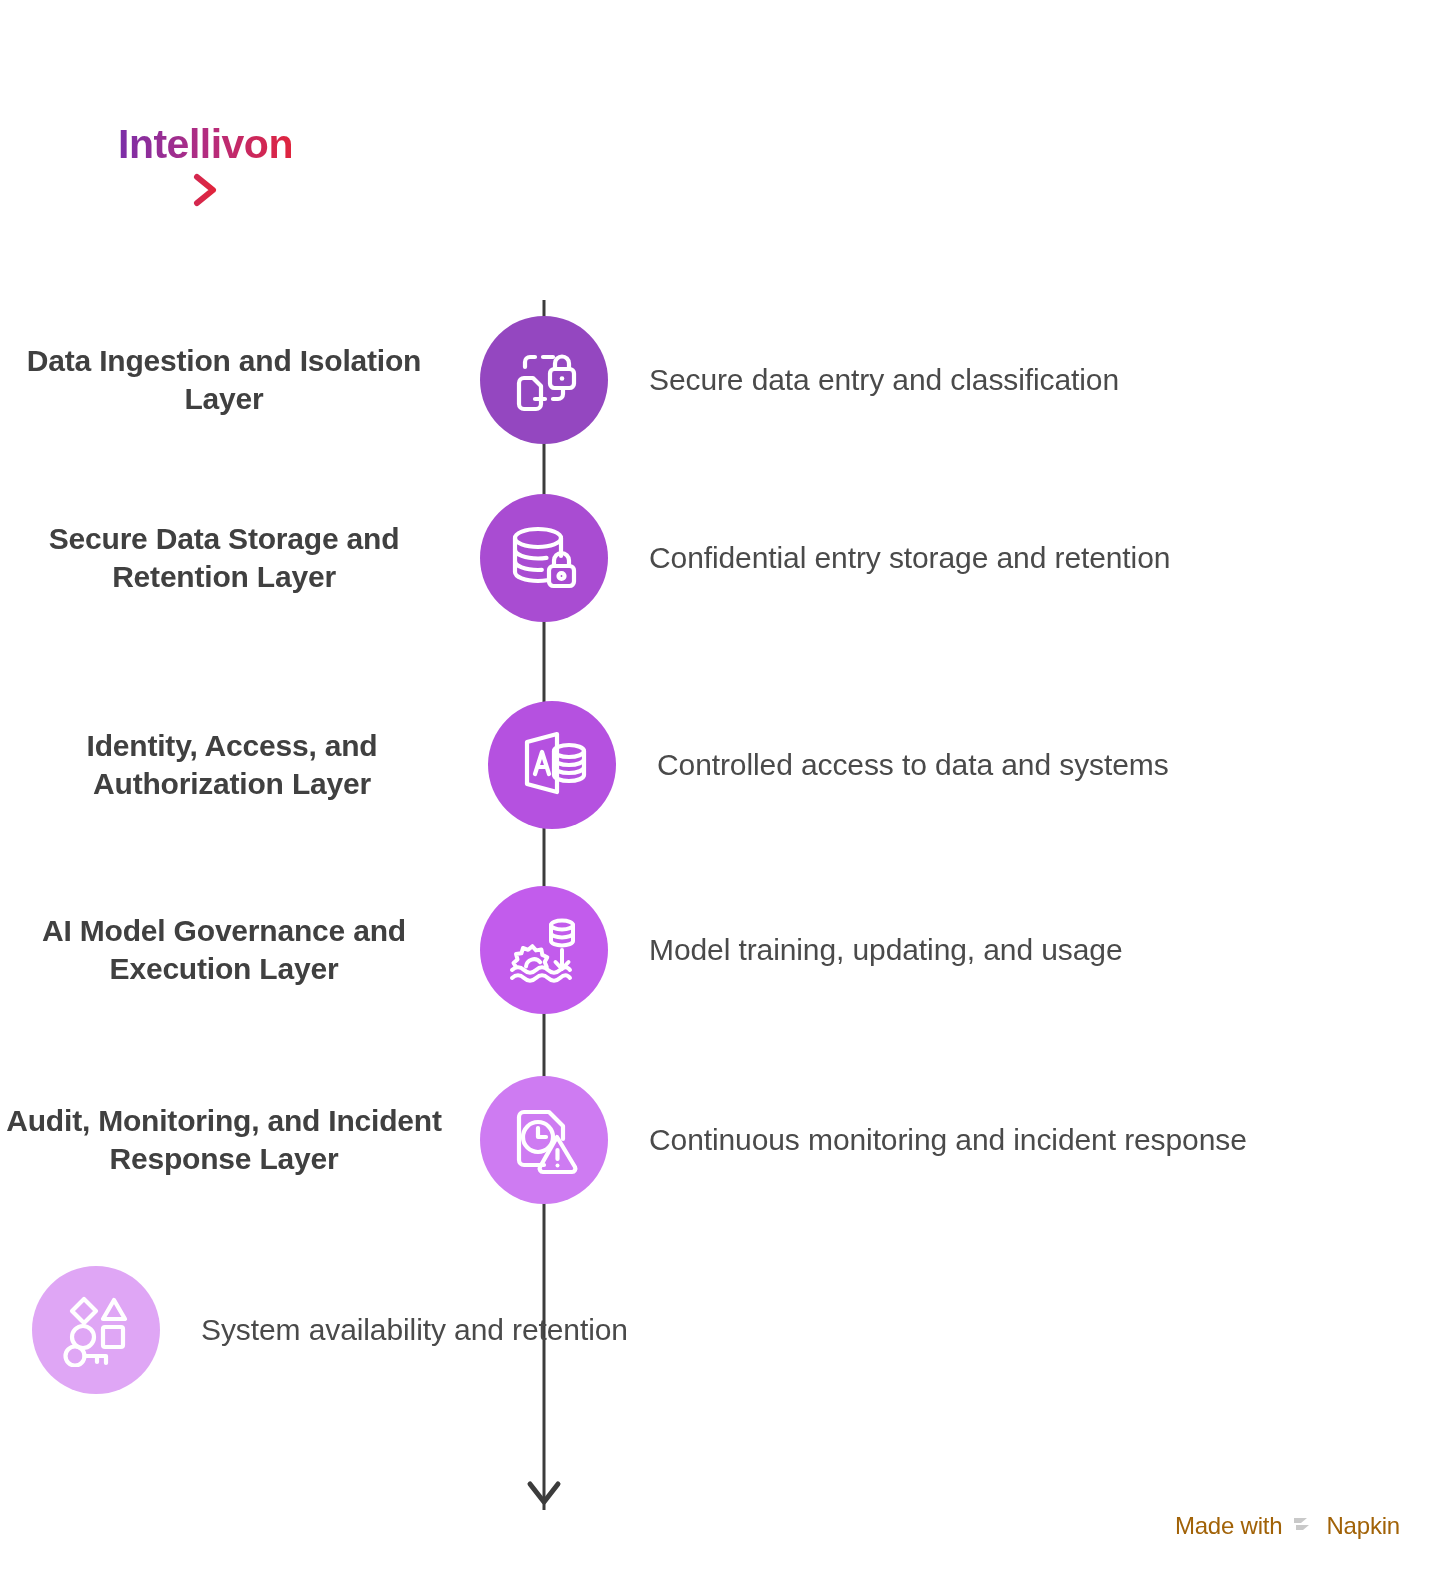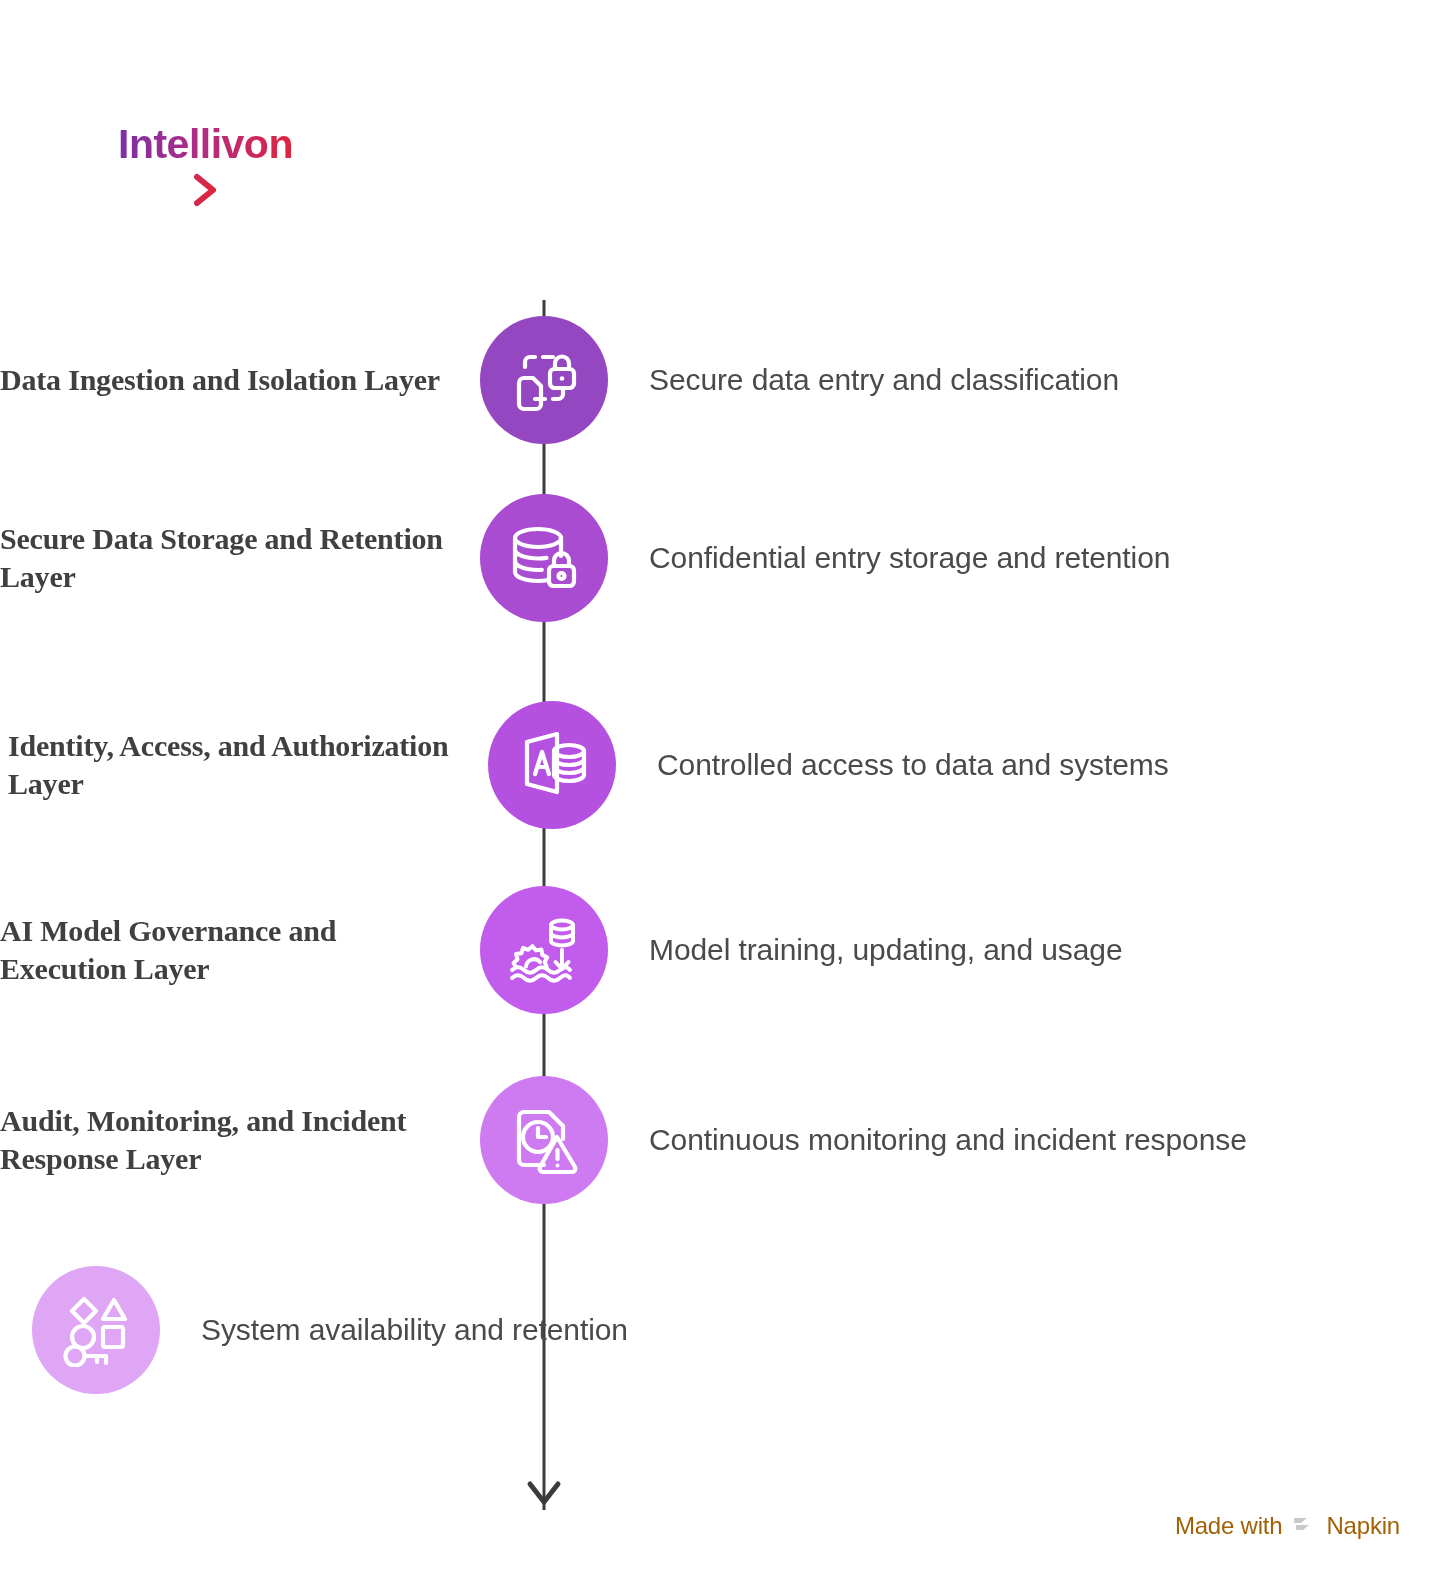--- a/index.html
+++ b/index.html
@@ -72,27 +72,26 @@
     left: 0;
     width: 1440px;
     height: 132px;
     display: flex;
     align-items: center;
     z-index: 2;
   }
   .row-label {
     width: 448px;
     padding-right: 0px;
-    text-align: left;
+    text-align: center;
     font-size: 30px;
     font-weight: bold;
     color: #404040;
     line-height: 1.28;
     letter-spacing: -0.2px;
-    font-family: Liberation Serif, serif;
   }
   .row-node {
     width: 192px;
     display: flex;
     align-items: center;
     justify-content: center;
   }
   .node-circle {
     width: 128px;
     height: 128px;

